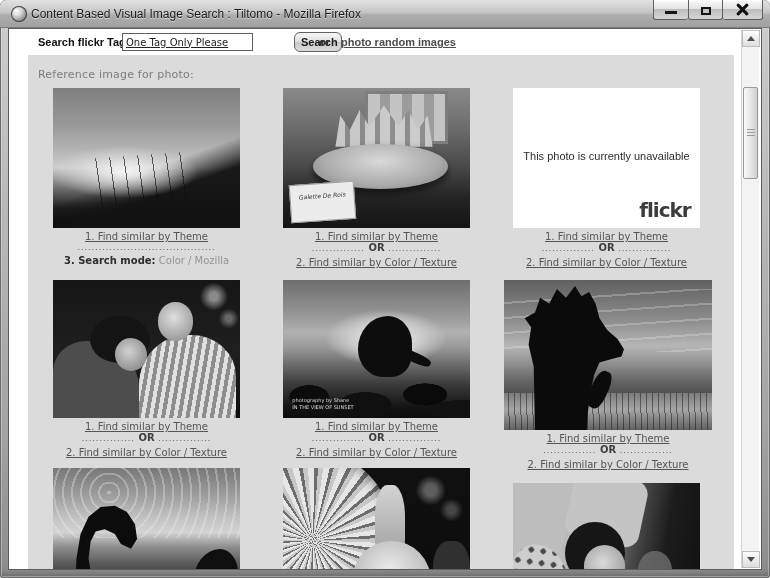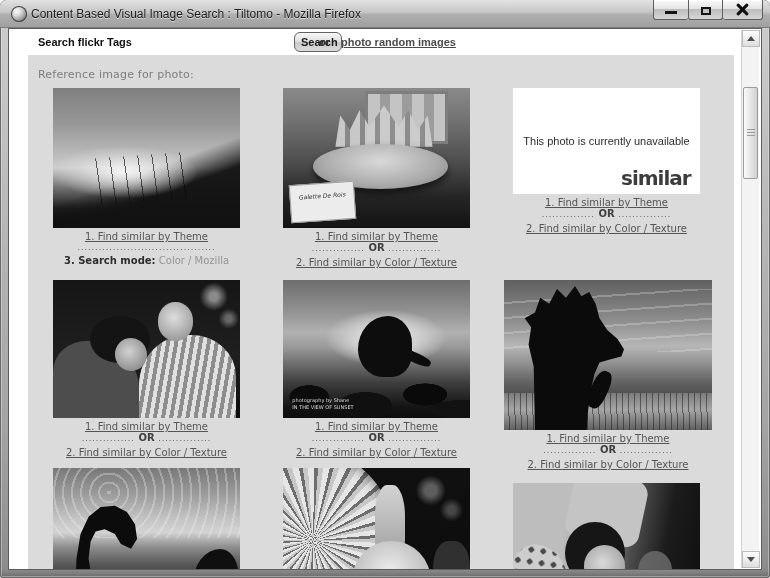--- a/index.html
+++ b/index.html
@@ -177,20 +177,21 @@
           <span class="glyph-x1"></span>
           <span class="glyph-x2"></span>
         </div>
     </div>
   </div>
 
   <div class="client">
 
     <div class="searchbar">
       <span class="s-label">Search flickr Tags</span>
+      <input class="s-input" value="One Tag Only Please" style="">
       <button class="s-btn">Search</button>
       <span class="s-or">or</span>
       <a class="s-link">photo random images</a>
     </div>
 
     <div class="panel">
       <div class="ref-label">Reference image for photo:</div>
     </div>
 
     <div class="cell" style="left:44px;top:59px;width:187px;">
@@ -208,23 +209,23 @@
         <div class="crown"></div>
         <div class="cake"></div>
         <div class="cake-sign">Galette De Rois</div>
       </div>
       <div class="llink">1. Find similar by Theme</div>
       <div class="sep"><span>...............</span> <span class="orb">OR</span> <span>...............</span></div>
       <div class="llink">2. Find similar by Color / Texture</div>
     </div>
 
     <div class="cell" style="left:504px;top:59px;width:187px;">
-      <div class="photo p3" style="height:106px;text-decoration:underline;">
+      <div class="photo p3" style="height:140px;text-decoration:underline;">
         <div class="unavail-text">This photo is currently unavailable</div>
-        <div class="flickr-logo">similar</div>
+        <div class="flickr-logo">flickr</div>
       </div>
       <div class="llink">1. Find similar by Theme</div>
       <div class="sep"><span>...............</span> <span class="orb">OR</span> <span>...............</span></div>
       <div class="llink">2. Find similar by Color / Texture</div>
     </div>
 
     <div class="cell" style="left:44px;top:251px;width:187px;">
       <div class="photo p4" style="height:138px;">
         <div class="shirt"></div>
         <div class="hoodie"></div>

